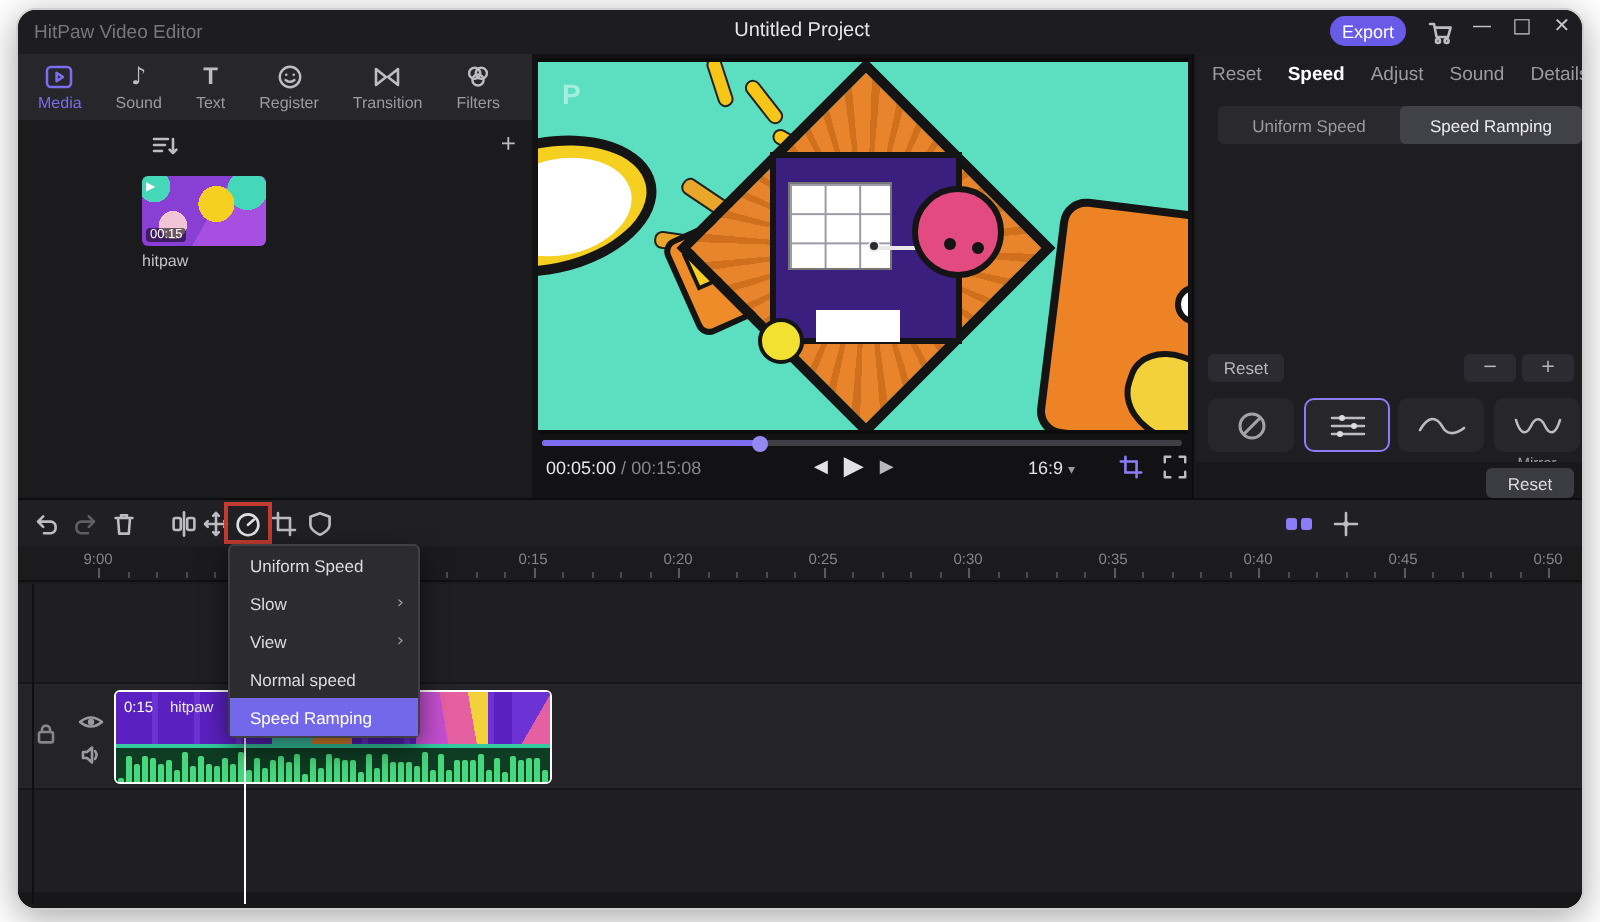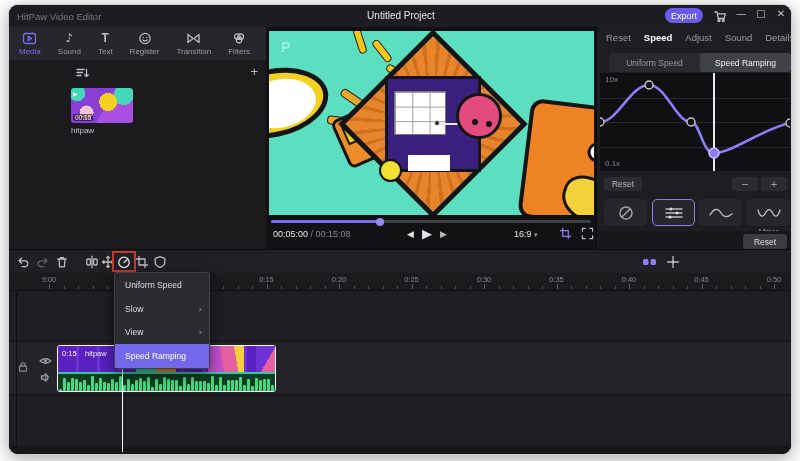--- a/index.html
+++ b/index.html
@@ -264,36 +264,20 @@
       <span class="active">Speed</span>
       <span>Adjust</span>
       <span>Sound</span>
       <span>Details</span>
     </div>
     <div id="mode-toggle">
       <div>Uniform Speed</div>
       <div class="active">Speed Ramping</div>
     </div>
 
-    <div id="graph">
-      <i class="gl" style="top:24.5px;"></i>
-        <i class="gl" style="top:49px;"></i>
-        <i class="gl" style="top:73.5px;"></i>
-      <svg width="190" height="98" viewBox="0 0 190 98" style="position:absolute;left:0;top:0;">
-        <rect x="113" y="0" width="2" height="98" fill="#e8e8ec"></rect>
-        <path d="M0,49 C18,49 30,12 49,12 C66,12 76,49 91,49 C100,49 102,80 114,80 C132,80 162,56 190,50" fill="none" stroke="#8b7cf7" stroke-width="2.6"></path>
-        <circle cx="0" cy="49" r="4" fill="#101013" stroke="#c8c8cd" stroke-width="1.4"></circle>
-        <circle cx="49" cy="12" r="4" fill="#101013" stroke="#c8c8cd" stroke-width="1.4"></circle>
-        <circle cx="91" cy="49" r="4" fill="#101013" stroke="#c8c8cd" stroke-width="1.4"></circle>
-        <circle cx="114" cy="80" r="5" fill="#8b7cf7" stroke="#c5bcff" stroke-width="1.6"></circle>
-        <circle cx="190" cy="50" r="4" fill="#101013" stroke="#c8c8cd" stroke-width="1.4"></circle>
-      </svg>
-      <span id="graph-max">10x</span>
-      <span id="graph-min">0.1x</span>
-    </div>
 
     <div id="graph-reset">Reset</div>
     <div class="zbtn glyph" style="left:134px;">−</div>
     <div class="zbtn glyph" style="left:163px;">+</div>
 
     <div class="preset" style="left:6px;">
       <span>
           <svg width="18" height="16" viewBox="0 0 18 16">
             <circle cx="9" cy="8" r="6" stroke="#a2a2a8" stroke-width="1.5" fill="none"></circle>
             <path d="M4.8,12.2 L13.2,3.8" stroke="#a2a2a8" stroke-width="1.5"></path>
@@ -555,20 +539,23 @@
         <span>Uniform Speed</span>
       </div>
     <div class="mitem">
         <span>Slow</span>
         <span class="arrow glyph">›</span>
       </div>
     <div class="mitem">
         <span>View</span>
         <span class="arrow glyph">›</span>
       </div>
+    <div class="mitem">
+        <span>Normal speed</span>
+      </div>
     <div class="mitem hl">
         <span>Speed Ramping</span>
       </div>
   </div>
 
   <div id="red-box"></div>
 
 </div>
 
 </body></html>

